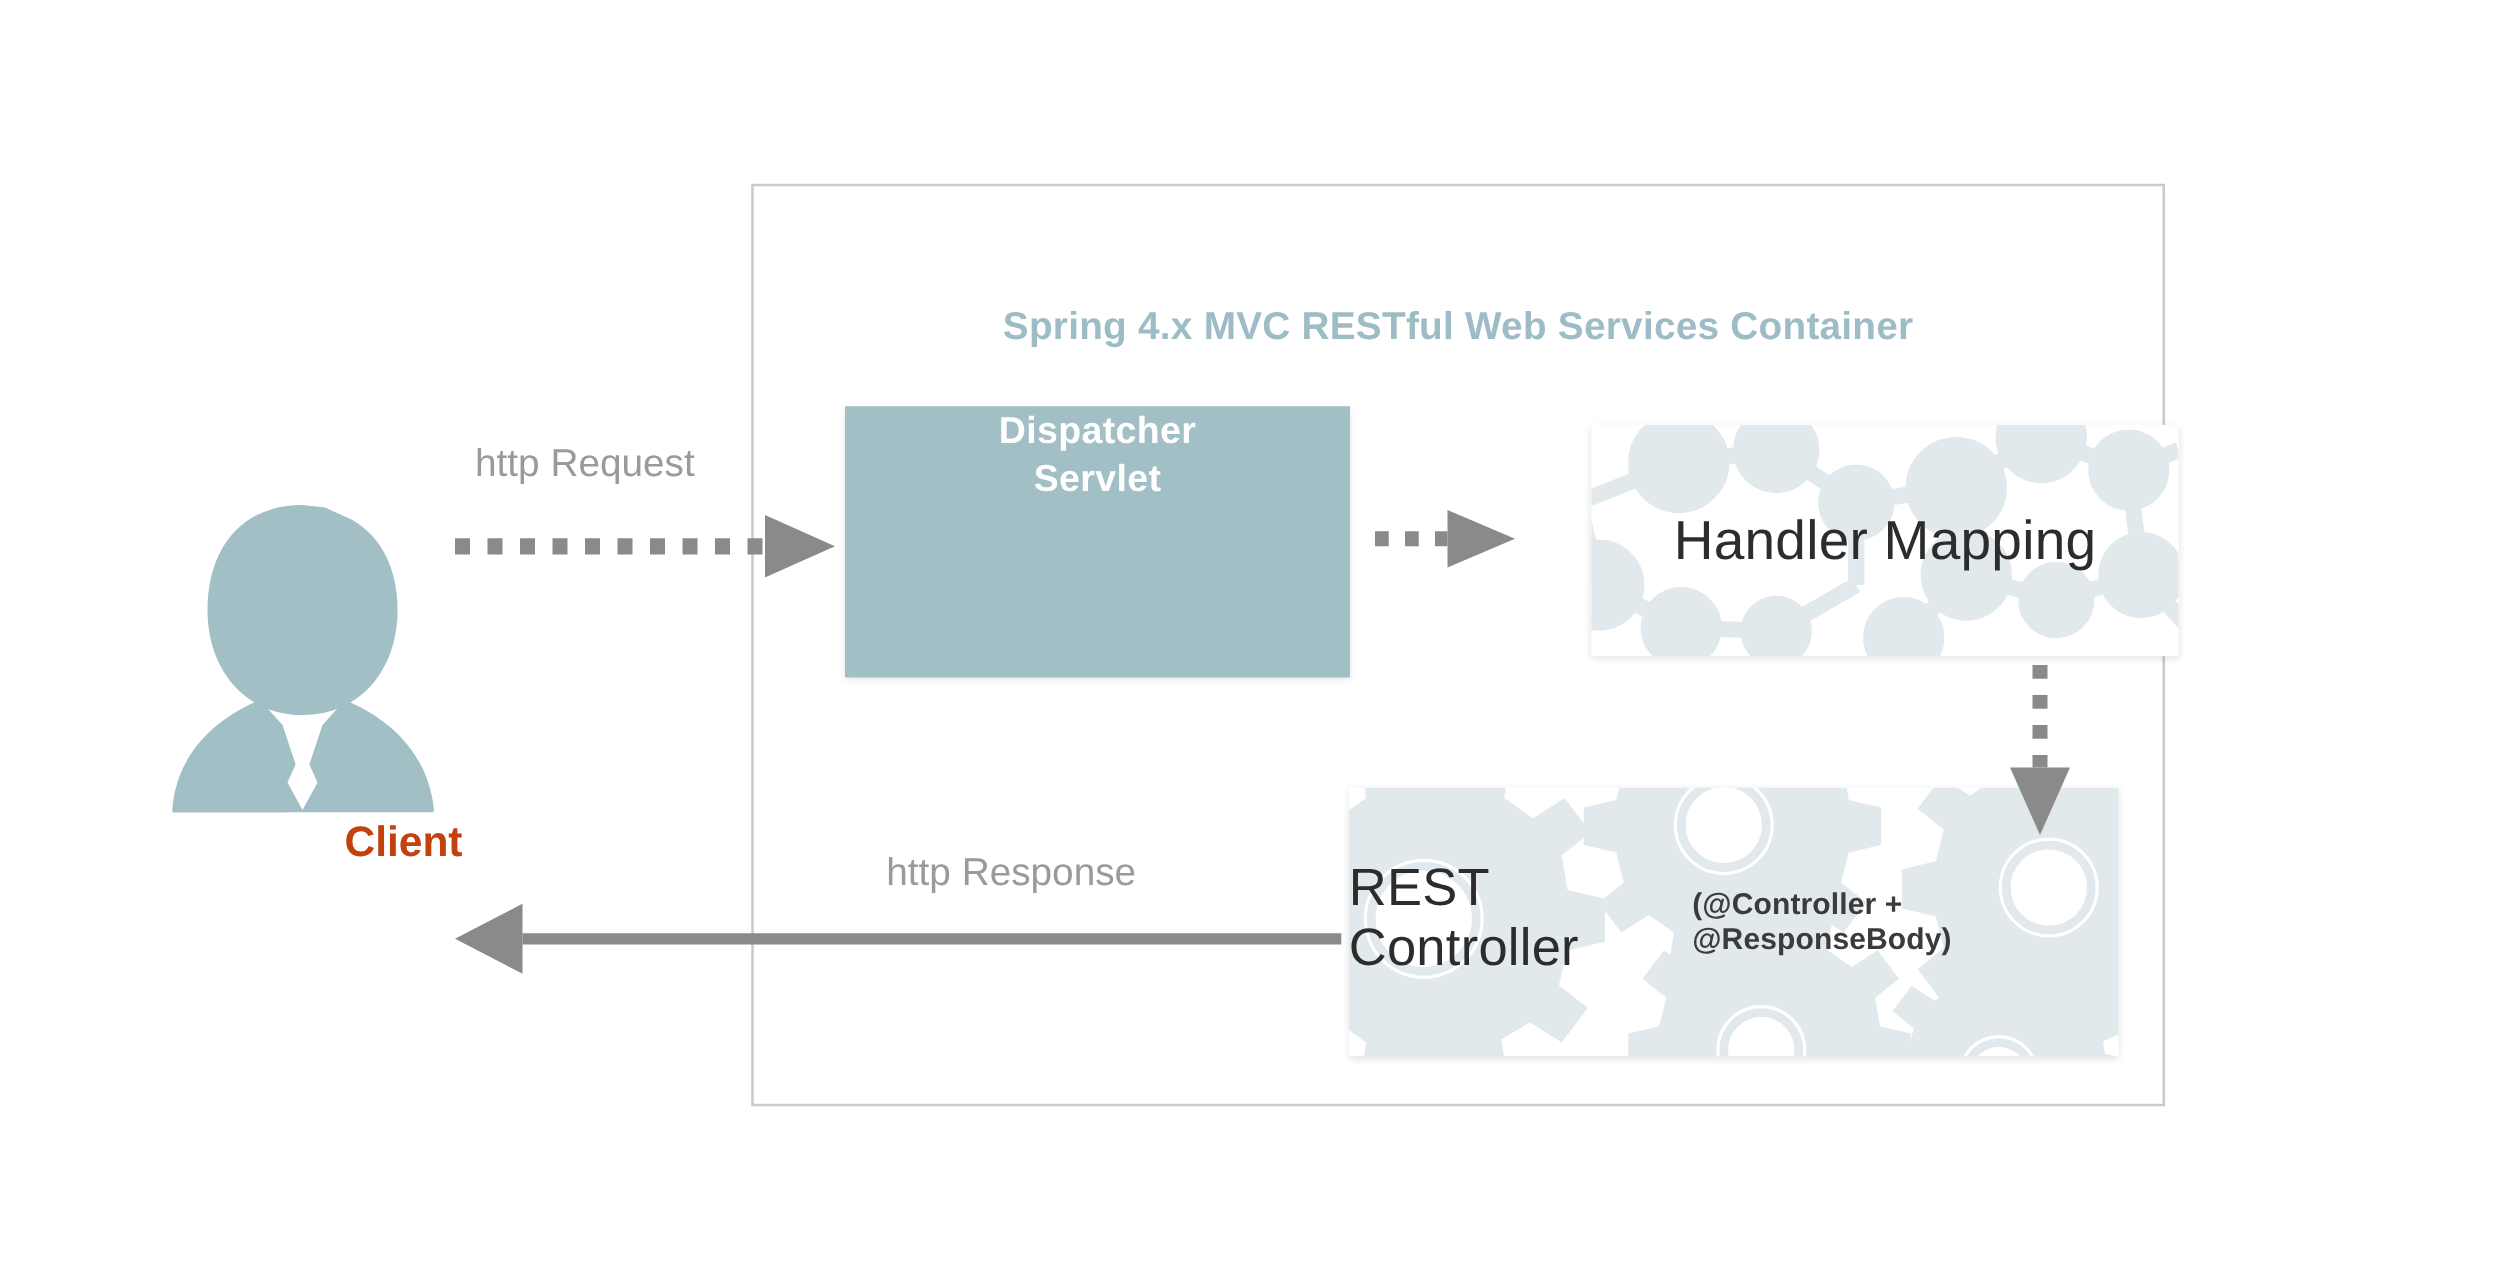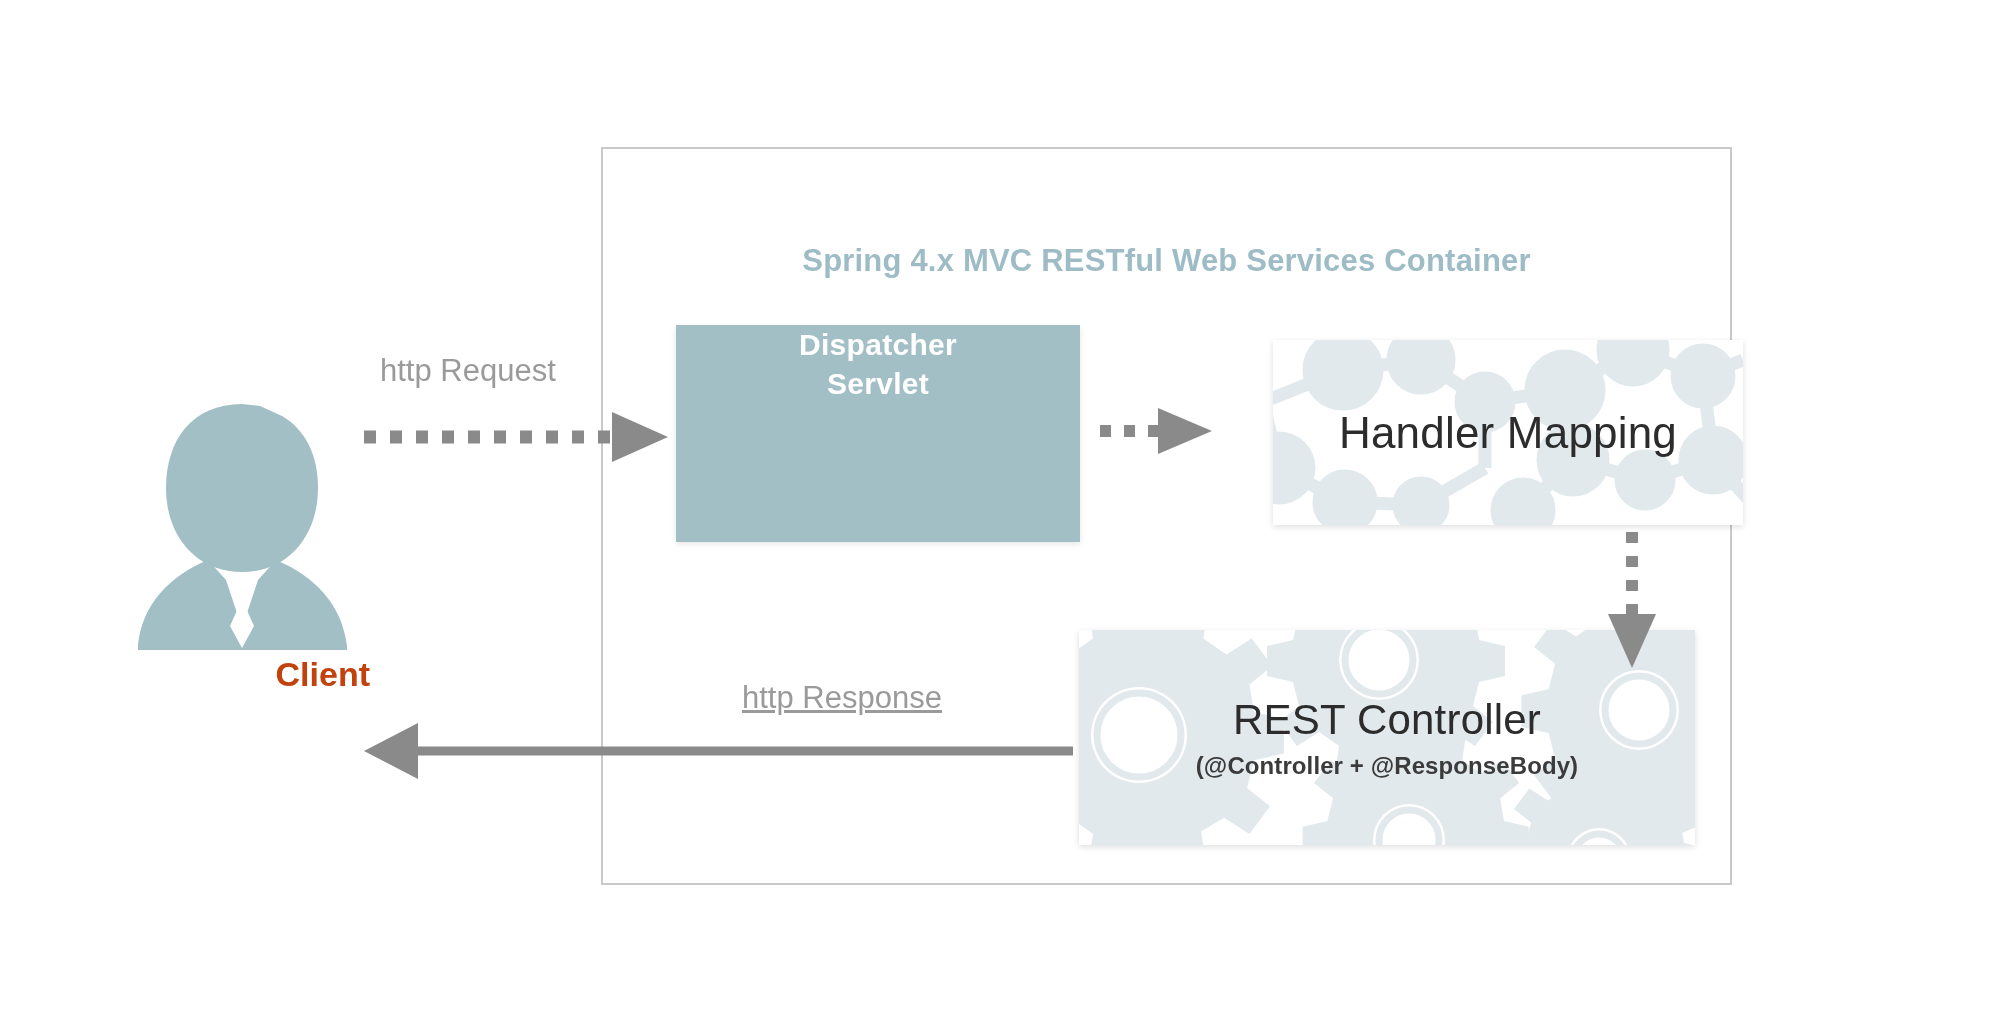--- a/index.html
+++ b/index.html
@@ -131,21 +131,21 @@
     box-shadow: 0 2px 6px rgba(0,0,0,0.13);
   }
   .rest-pattern {
     position: absolute;
     inset: 0;
   }
   .rest-text-wrap {
     position: absolute;
     inset: 0;
     display: flex;
-    flex-direction: column;
+    flex-direction: row;
     align-items: center;
     justify-content: center;
   }
   .rest-title {
     font-size: 42px;
     color: #2c2c2c;
     letter-spacing: 0.2px;
     margin-bottom: 8px;
   }
   .rest-sub {
@@ -156,21 +156,21 @@
   }
 
   
   .edge-label {
     position: absolute;
     font-size: 31px;
     color: #9a9a9a;
     white-space: nowrap;
   }
   .label-request { left: 348px; top: 353px; margin-left: 32px; }
-  .label-response { left: 742px; top: 680px; text-decoration: underline; }
+  .label-response { left: 709px; top: 680px; }
 
   
   #arrows {
     position: absolute;
     left: 0;
     top: 0;
     width: 2000px;
     height: 1024px;
     pointer-events: none;
   }

